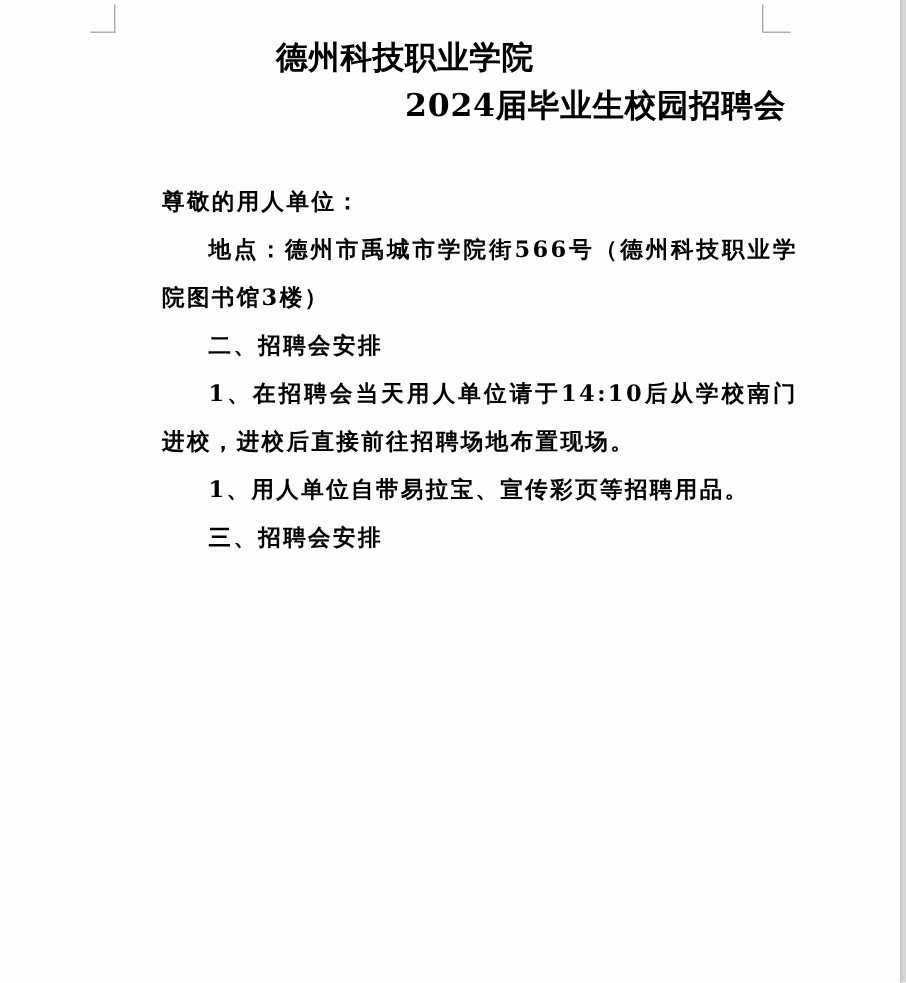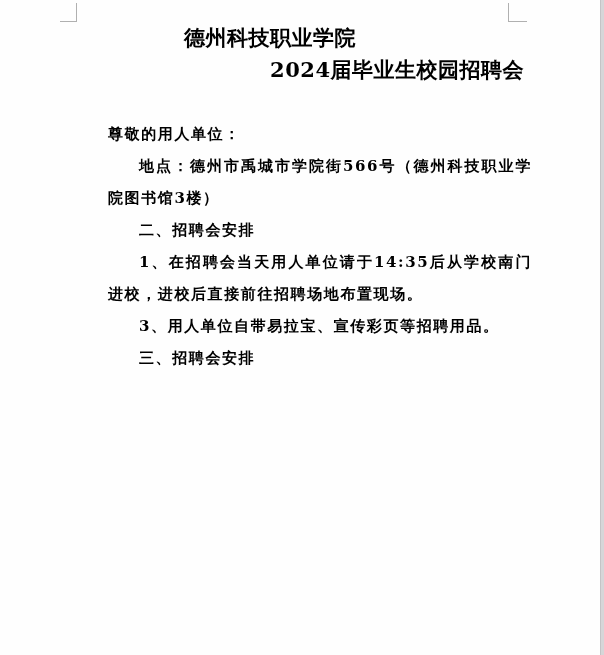--- a/index.html
+++ b/index.html
@@ -35,18 +35,18 @@
     <div class="h" style="left:508px;top:21px;width:19px;"></div>
   </div>
 
   <div class="title title1">德州科技职业学院</div>
   <div class="title title2">2024届毕业生校园招聘会</div>
 
   <div class="body">
     <p>尊敬的用人单位：</p>
     <p class="indent">地点：德州市禹城市学院街566号（德州科技职业学院图书馆3楼）</p>
     <p class="indent">二、招聘会安排</p>
-    <p class="indent">1、在招聘会当天用人单位请于14:35后从学校南门进校，进校后直接前往招聘场地布置现场。</p>
-    <p class="indent">3、用人单位自带易拉宝、宣传彩页等招聘用品。</p>
+    <p class="indent">1、在招聘会当天用人单位请于14:10后从学校南门进校，进校后直接前往招聘场地布置现场。</p>
+    <p class="indent">1、用人单位自带易拉宝、宣传彩页等招聘用品。</p>
     <p class="indent">三、招聘会安排</p>
   </div>
 </div>
 <div class="edge"></div>
 
 </body></html>

